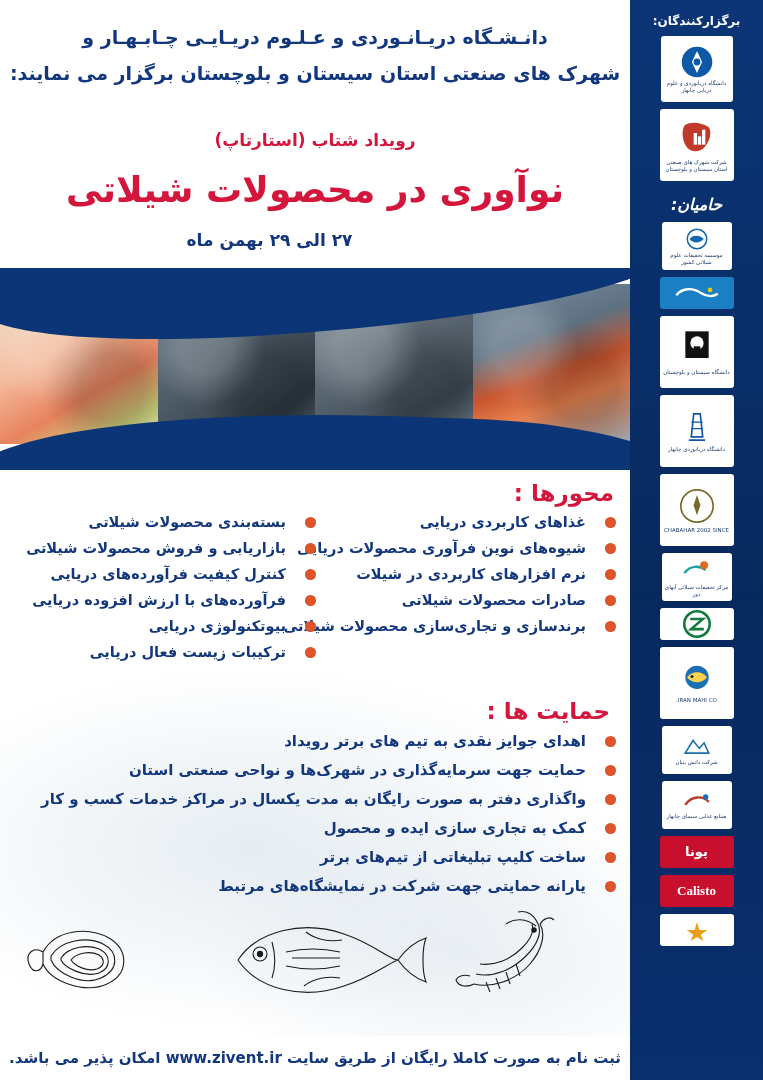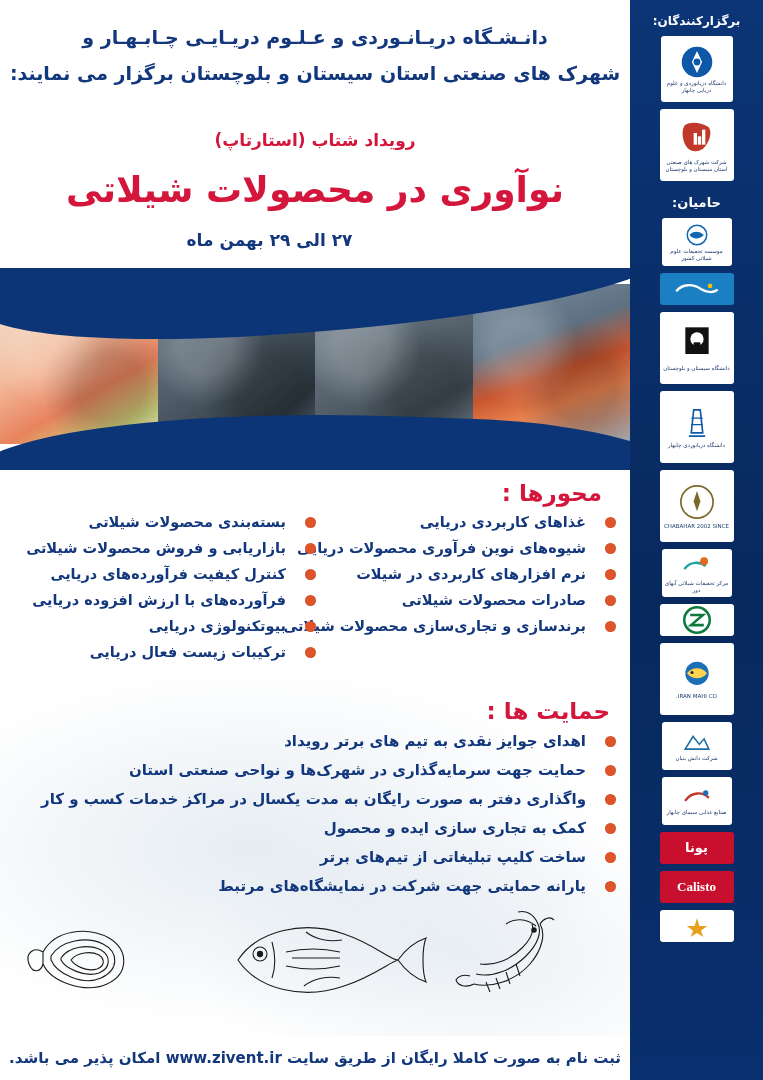--- a/index.html
+++ b/index.html
@@ -27,22 +27,23 @@
     box-sizing:border-box;
     padding:8px 6px;
     text-align:center;
     z-index:5;
   }
   .sponsor-title{
     font-size:12px;font-weight:bold;color:#ffffff;
     margin:6px 0 8px 0;letter-spacing:0;
   }
   .sponsor-title2{
-    font-size:13px;font-weight:bold;color:#ffffff;
+    font-size:16px;font-weight:bold;color:#ffffff;
     margin:14px 0 8px 0;
+    font-style:italic;
   }
   .logo-card{
     background:#ffffff;
     border-radius:3px;
     margin:0 auto 7px auto;
     display:flex;align-items:center;justify-content:center;
     overflow:hidden;
     box-sizing:border-box;
   }
   .logo-card.big{width:72px;height:66px;}
@@ -129,21 +130,21 @@
   .bg-fish{
     position:absolute;inset:0;
     background:
       radial-gradient(ellipse 520px 260px at 40% 62%, rgba(140,170,195,.22) 0%, rgba(255,255,255,0) 70%),
       radial-gradient(ellipse 380px 200px at 75% 80%, rgba(150,175,200,.18) 0%, rgba(255,255,255,0) 72%);
   }
   .section-head{
     color:#d4163c;font-weight:bold;font-size:23px;text-align:right;
     padding-left:0;
   }
-  .axes-head{position:absolute;top:10px;right:28px;width:580px;}
+  .axes-head{position:absolute;top:10px;right:16px;width:580px;}
   .support-head{position:absolute;top:228px;right:20px;width:580px;}
 
   .axes-cols{
     position:absolute;top:44px;right:14px;width:600px;
     display:flex;flex-direction:row;gap:0;
   }
   .axes-col{width:300px;}
   .bullet-row{
     display:flex;align-items:center;justify-content:flex-start;
     gap:19px;margin-bottom:10px;

